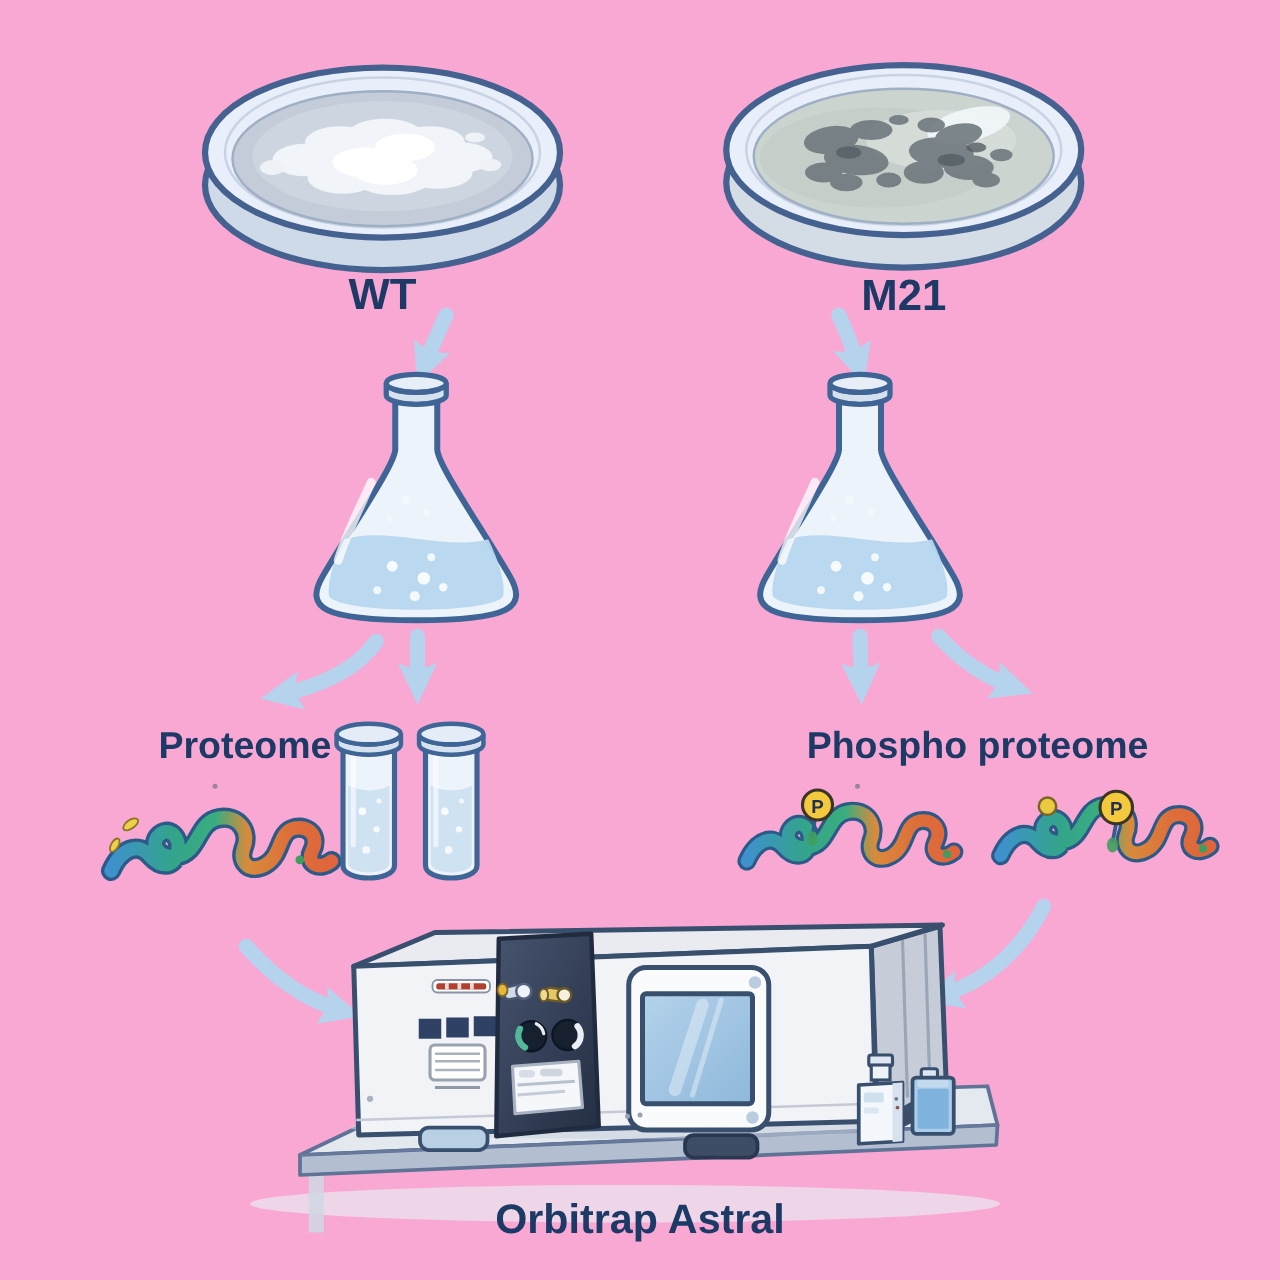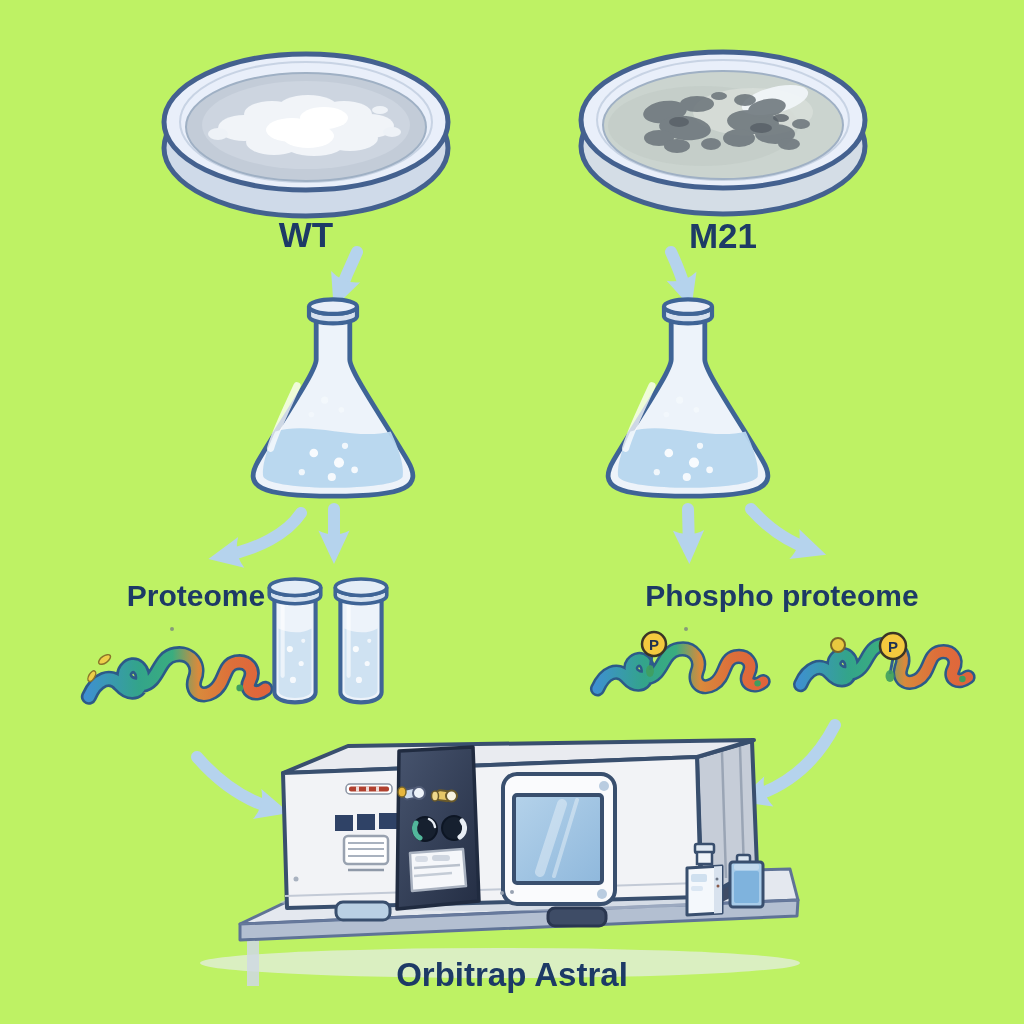--- a/index.html
+++ b/index.html
@@ -1,16 +1,16 @@
 <!DOCTYPE html>
 <html><head>
 <meta charset="utf-8">
 <style>
   html,body{margin:0;padding:0;background:#ffffff;}
-  .stage{position:relative;width:1024px;height:1024px;background:#bef264;overflow:hidden;
+  .stage{position:relative;width:1024px;height:1024px;background:#f9a8d4;overflow:hidden;
          font-family:"Liberation Sans",sans-serif;}
   svg{display:block;}
   .lbl{font-family:"Liberation Sans",sans-serif;font-weight:700;fill:#1d3a66;}
   .lbl-dish{font-size:35px;}
   .lbl-group{font-size:30px;}
   .lbl-instr{font-size:33px;}
   .lbl-p{font-family:"Liberation Sans",sans-serif;font-weight:700;font-size:15px;fill:#1f3050;}
   .arrow{stroke:#b5d3ed;stroke-width:12;fill:none;stroke-linecap:round;marker-end:url(#ah);}
   .pep-outline{fill:none;stroke:#2c5a88;stroke-width:16.5;stroke-linecap:round;stroke-linejoin:round;}
   .pep-body{fill:none;stroke:url(#pepGrad);stroke-width:11;stroke-linecap:round;stroke-linejoin:round;}

